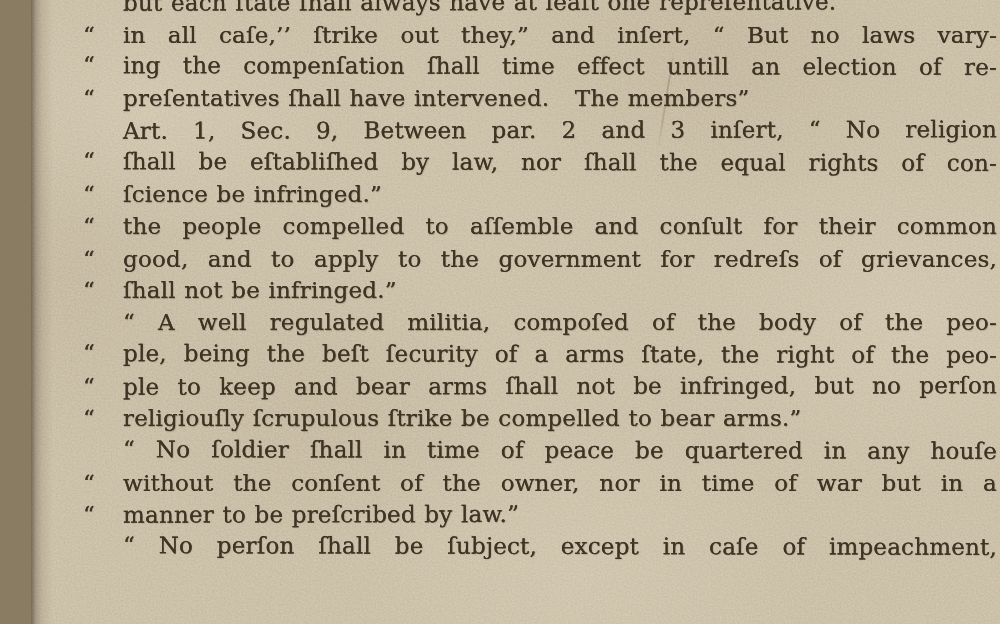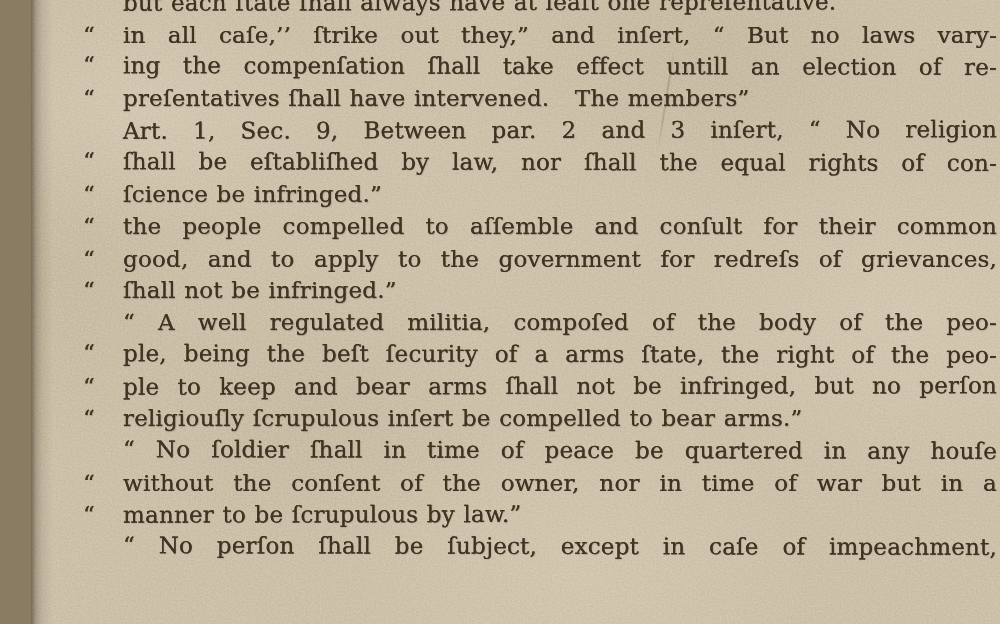--- a/index.html
+++ b/index.html
@@ -142,21 +142,21 @@
     </div>
 
 
     <div class="line">
       <span class="lead">“</span>
       <span class="txt j">in all caſe,’’ ſtrike out they,” and inſert, “ But no laws vary-</span>
     </div>
 
     <div class="line">
       <span class="lead">“</span>
-      <span class="txt j">ing the compenſation ſhall take effect untill an election of re-</span>
+      <span class="txt j">ing the compenſation ſhall time effect untill an election of re-</span>
     </div>
 
     <div class="line">
       <span class="lead">“</span>
       <span class="txt">preſentatives ſhall have intervened.   The members”</span>
     </div>
 
     <div class="line">
       <span class="lead"></span>
       <span class="txt j">Art. 1, Sec. 9, Between par. 2 and 3 inſert, “ No religion</span>
@@ -198,36 +198,36 @@
       <span class="txt j">ple, being the beſt ſecurity of a arms ſtate, the right of the peo-</span>
     </div>
 
     <div class="line">
       <span class="lead">“</span>
       <span class="txt j">ple to keep and bear arms ſhall not be infringed, but no perſon</span>
     </div>
 
     <div class="line">
       <span class="lead">“</span>
-      <span class="txt">religiouſly ſcrupulous inſert be compelled to bear arms.”</span>
+      <span class="txt">religiouſly ſcrupulous ſtrike be compelled to bear arms.”</span>
     </div>
 
     <div class="line">
       <span class="lead"></span>
       <span class="txt j">“ No ſoldier ſhall in time of peace be quartered in any houſe</span>
     </div>
 
     <div class="line">
       <span class="lead">“</span>
       <span class="txt j">without the conſent of the owner, nor in time of war but in a</span>
     </div>
 
     <div class="line">
       <span class="lead">“</span>
-      <span class="txt">manner to be ſcrupulous by law.”</span>
+      <span class="txt">manner to be preſcribed by law.”</span>
     </div>
 
     <div class="line">
       <span class="lead"></span>
       <span class="txt j">“ No perſon ſhall be ſubject, except in caſe of impeachment,</span>
     </div>
 
   </div>
 
   <svg class="overlay-grain" width="1000" height="624" xmlns="http://www.w3.org/2000/svg">

